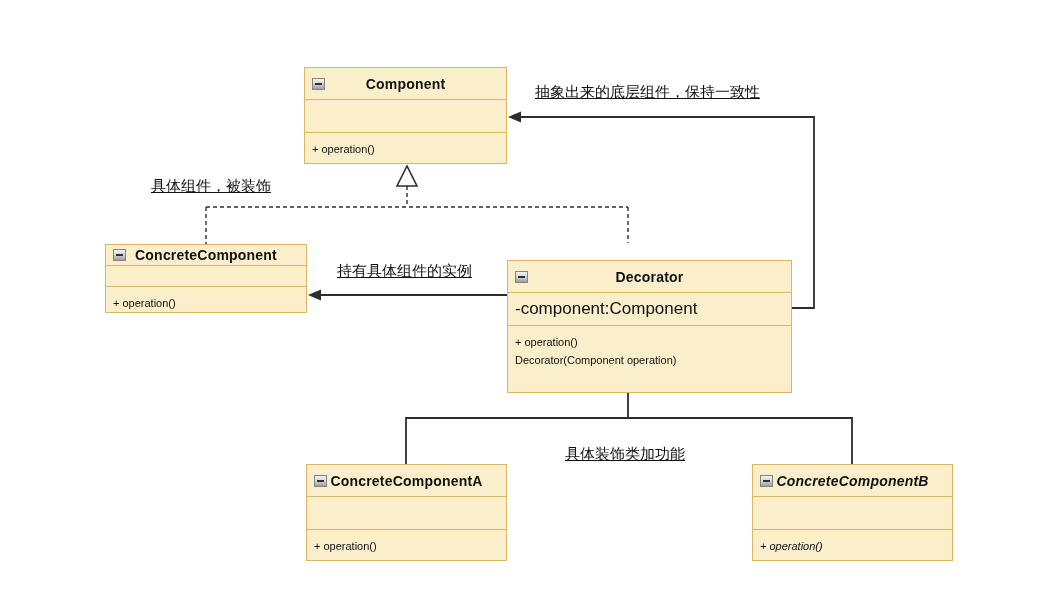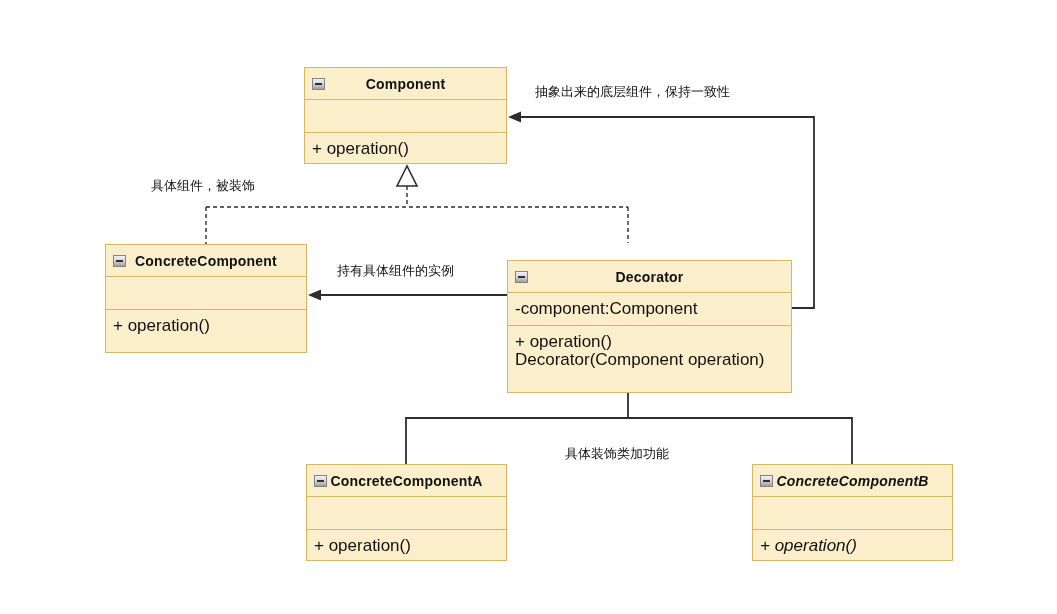--- a/index.html
+++ b/index.html
@@ -66,52 +66,53 @@
     border-bottom: 1px solid var(--class-border);
     display: flex;
     align-items: center;
     padding: 0 7px;
     font-size: 17px;
     white-space: nowrap;
   }
   .uml-methods {
     flex: 1;
     padding: 7px 7px 0 7px;
-    font-size: 17px;
+    font-size: 11px;
     line-height: 18px;
     white-space: nowrap;
   }
 
   
   #class-component          { left: 304px; top: 67px;  width: 203px; height: 97px;  }
-  #class-concrete-component { left: 105px; top: 244px; width: 202px; height: 109px;  }
+  #class-concrete-component { left: 105px; top: 244px; width: 202px; height: 69px;  }
   #class-decorator          { left: 507px; top: 260px; width: 285px; height: 133px; }
   #class-concrete-component-a { left: 306px; top: 464px; width: 201px; height: 97px; }
   #class-concrete-component-b { left: 752px; top: 464px; width: 201px; height: 97px; font-style: italic; }
 
   
   svg.wires {
     position: absolute;
     left: 0; top: 0;
     width: 1057px;
     height: 614px;
     pointer-events: none;
   }
   .solid  { stroke: var(--connector); stroke-width: 1.8; fill: none; }
   .dashed { stroke: var(--connector); stroke-width: 1.4; fill: none; stroke-dasharray: 4 3; }
   .arrowhead { fill: var(--connector); stroke: none; }
   .hollow-triangle { fill: #ffffff; stroke: var(--connector); stroke-width: 1.6; }
 
   
   .note {
     position: absolute;
-    font-size: 13px;
+    font-size: 15px;
     line-height: 18px;
     white-space: nowrap;
     color: var(--text);
+    text-decoration: underline;
   }
   #note-abstract  { left: 535px; top: 83px;  }
   #note-concrete  { left: 143px; top: 177px; margin-left: 8px; }
   #note-holds     { left: 337px; top: 262px; }
   #note-decorators{ left: 565px; top: 445px; }
 </style>
 </head>
 <body>
 
 <div class="canvas">

